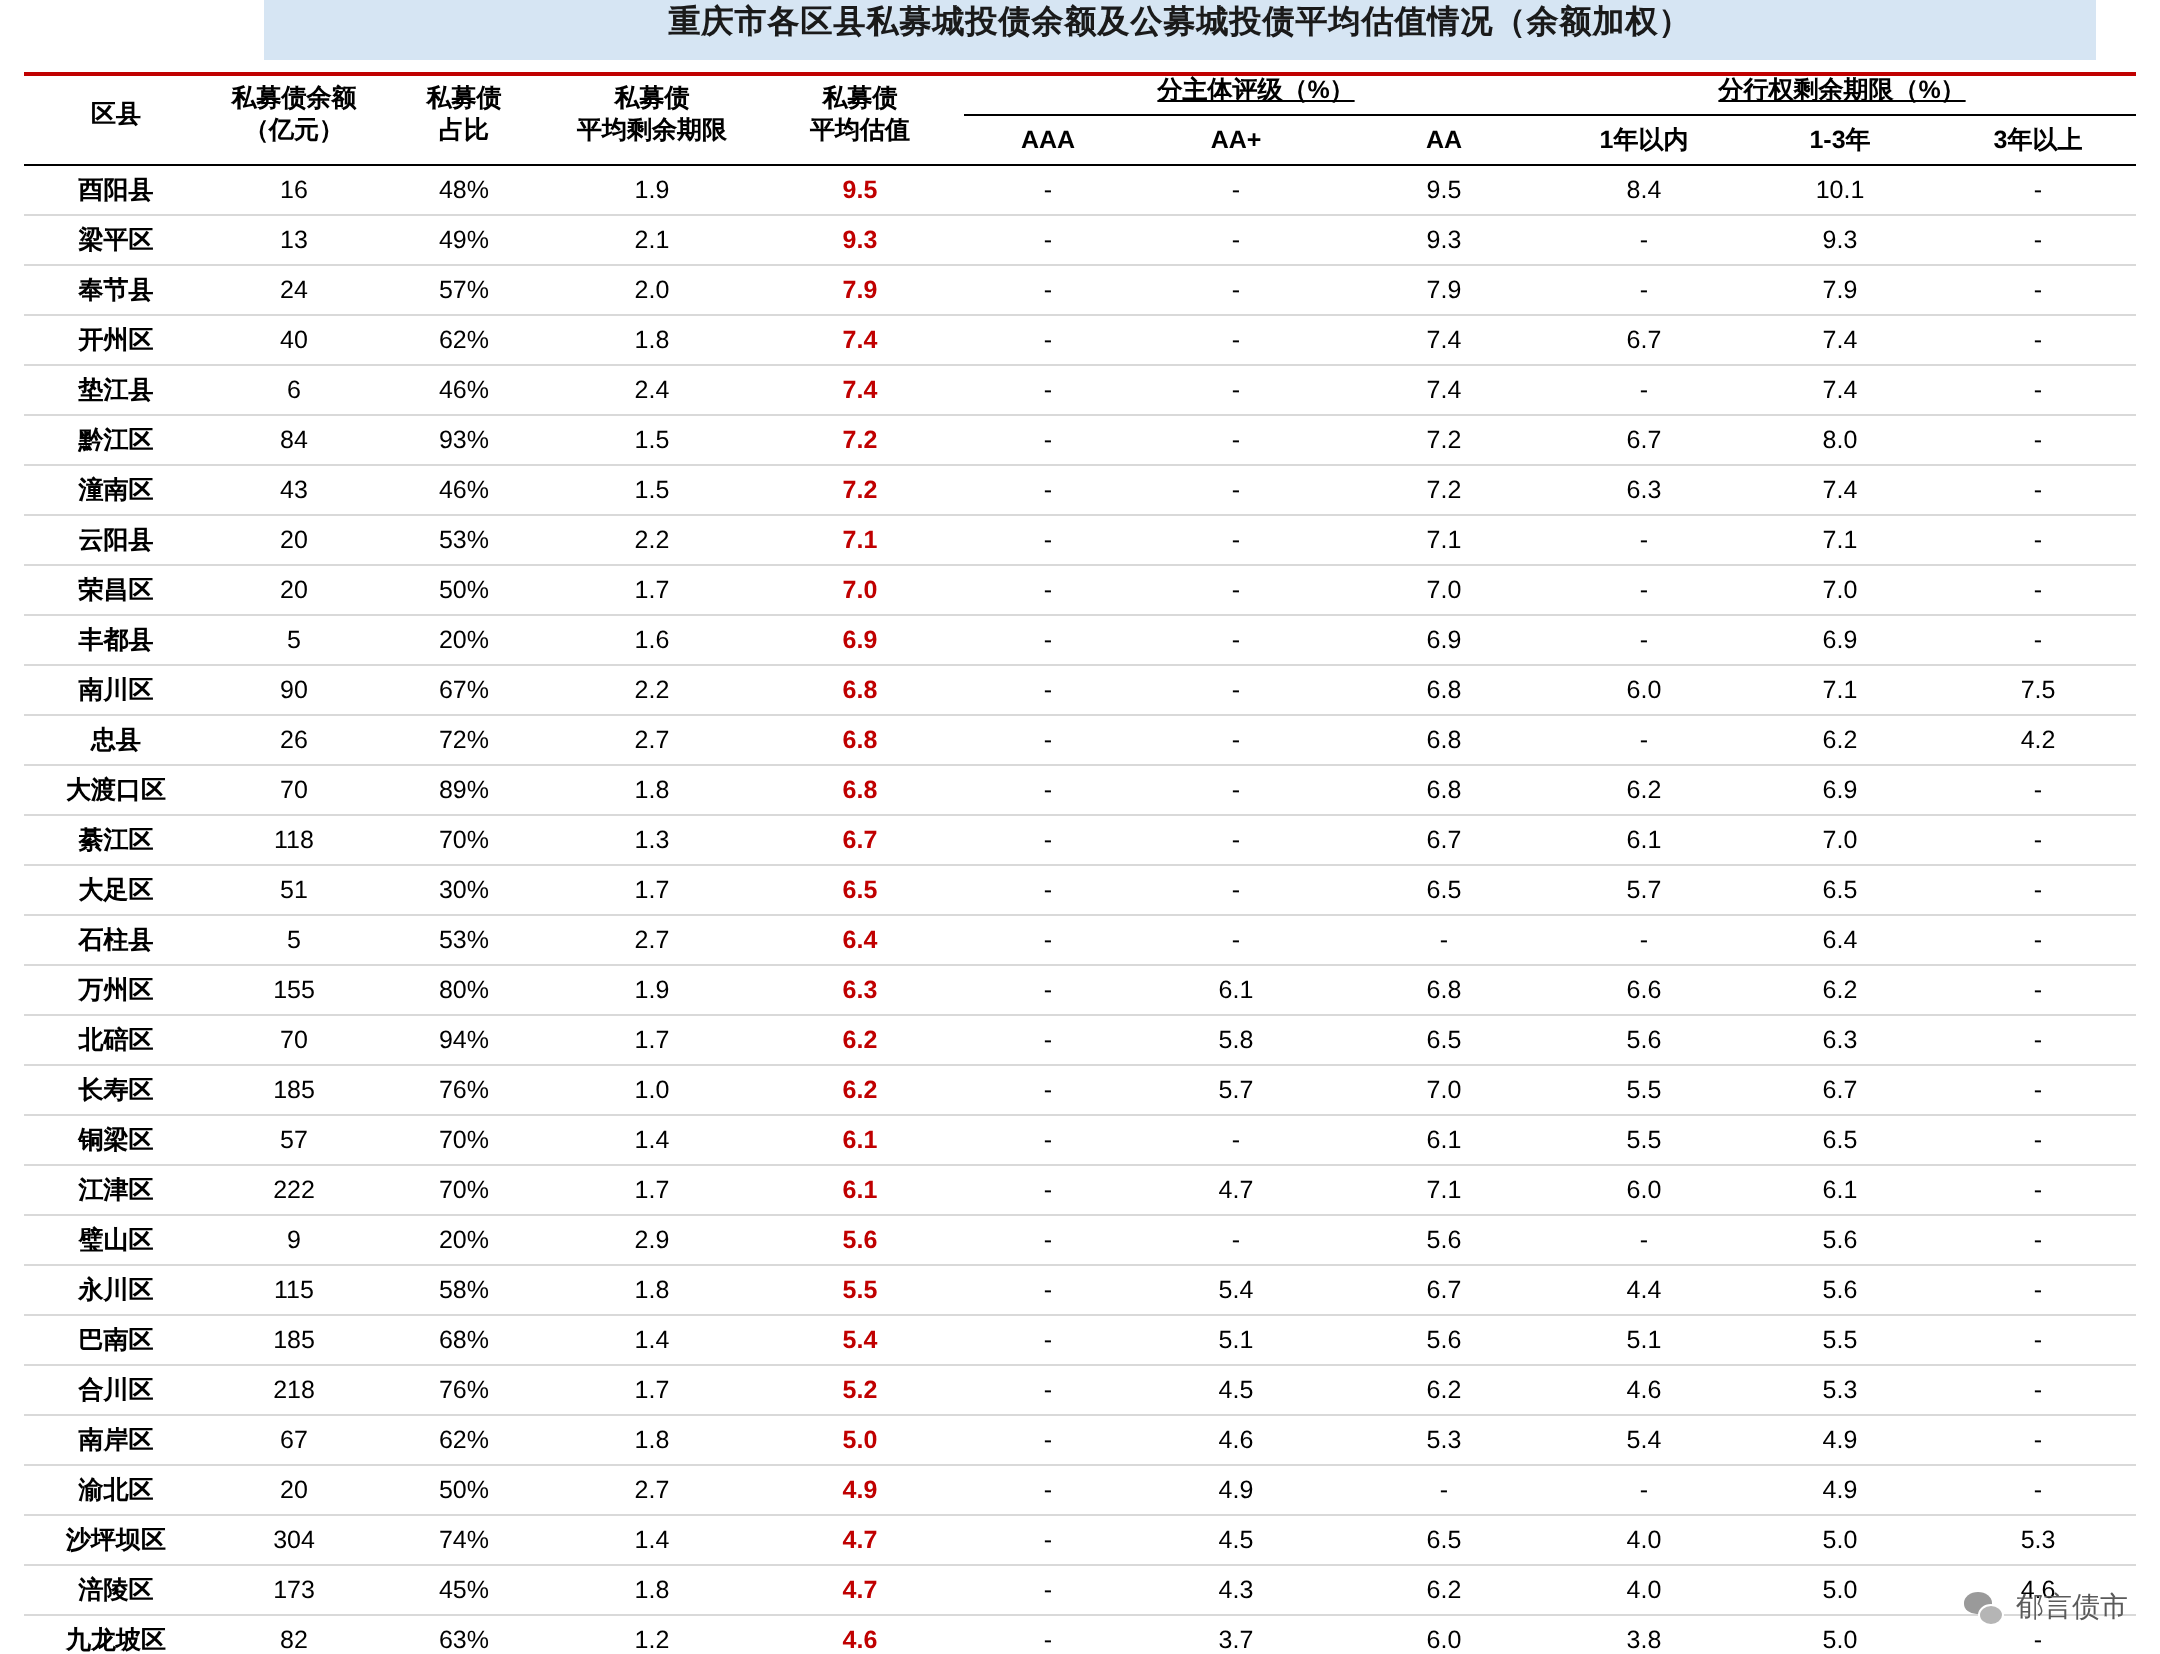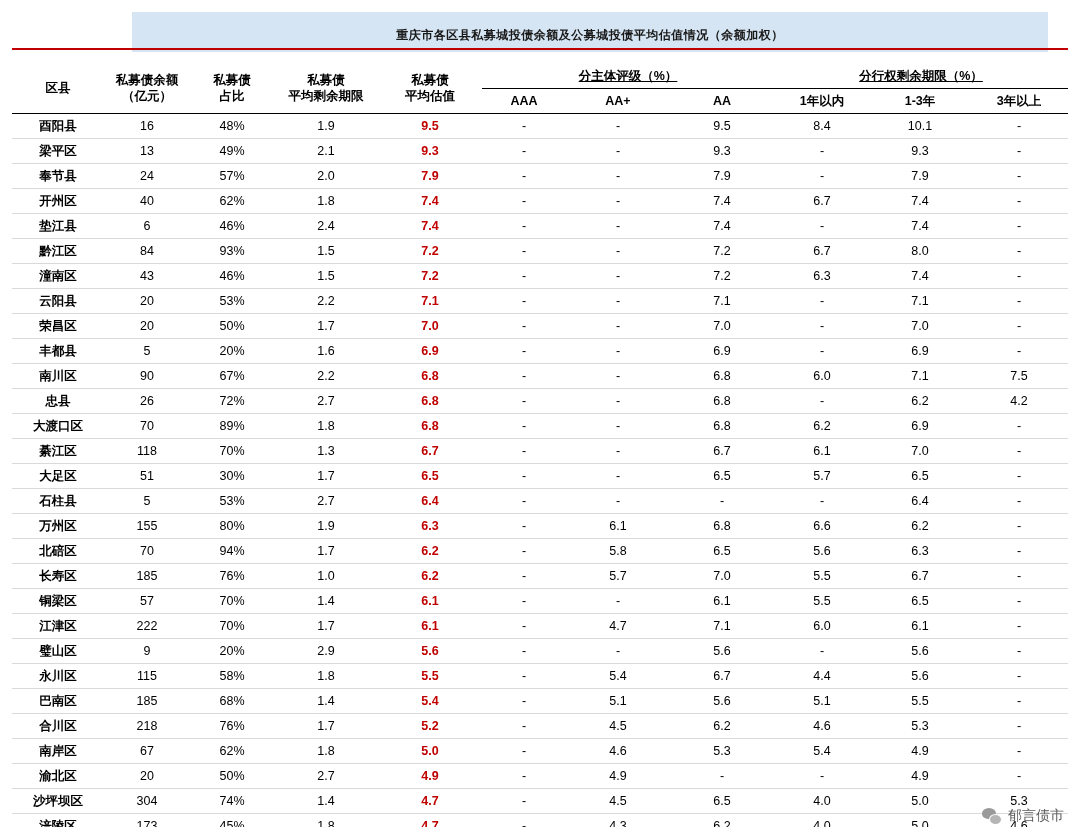--- a/index.html
+++ b/index.html
@@ -14,27 +14,27 @@
     color: #000000;
     overflow: hidden;
   }
   .page {
     position: relative;
     width: 1080px;
     height: 827px;
     box-sizing: border-box;
   }
   .title-bar {
-    margin: 12px;
-    padding: 15px 0 8px 0;
+    margin: 0;
+    padding: 1px 0 8px 0;
     background: #d6e5f3;
     width: 916px;
     margin-left: 132px;
     text-align: center;
-    font-size: 12px;
+    font-size: 16px;
     font-weight: bold;
     color: #1a1a1a;
     letter-spacing: 0.5px;
   }
   .red-rule {
     position: absolute;
     left: 12px;
     top: 36px;
     width: 1056px;
     height: 2px;

